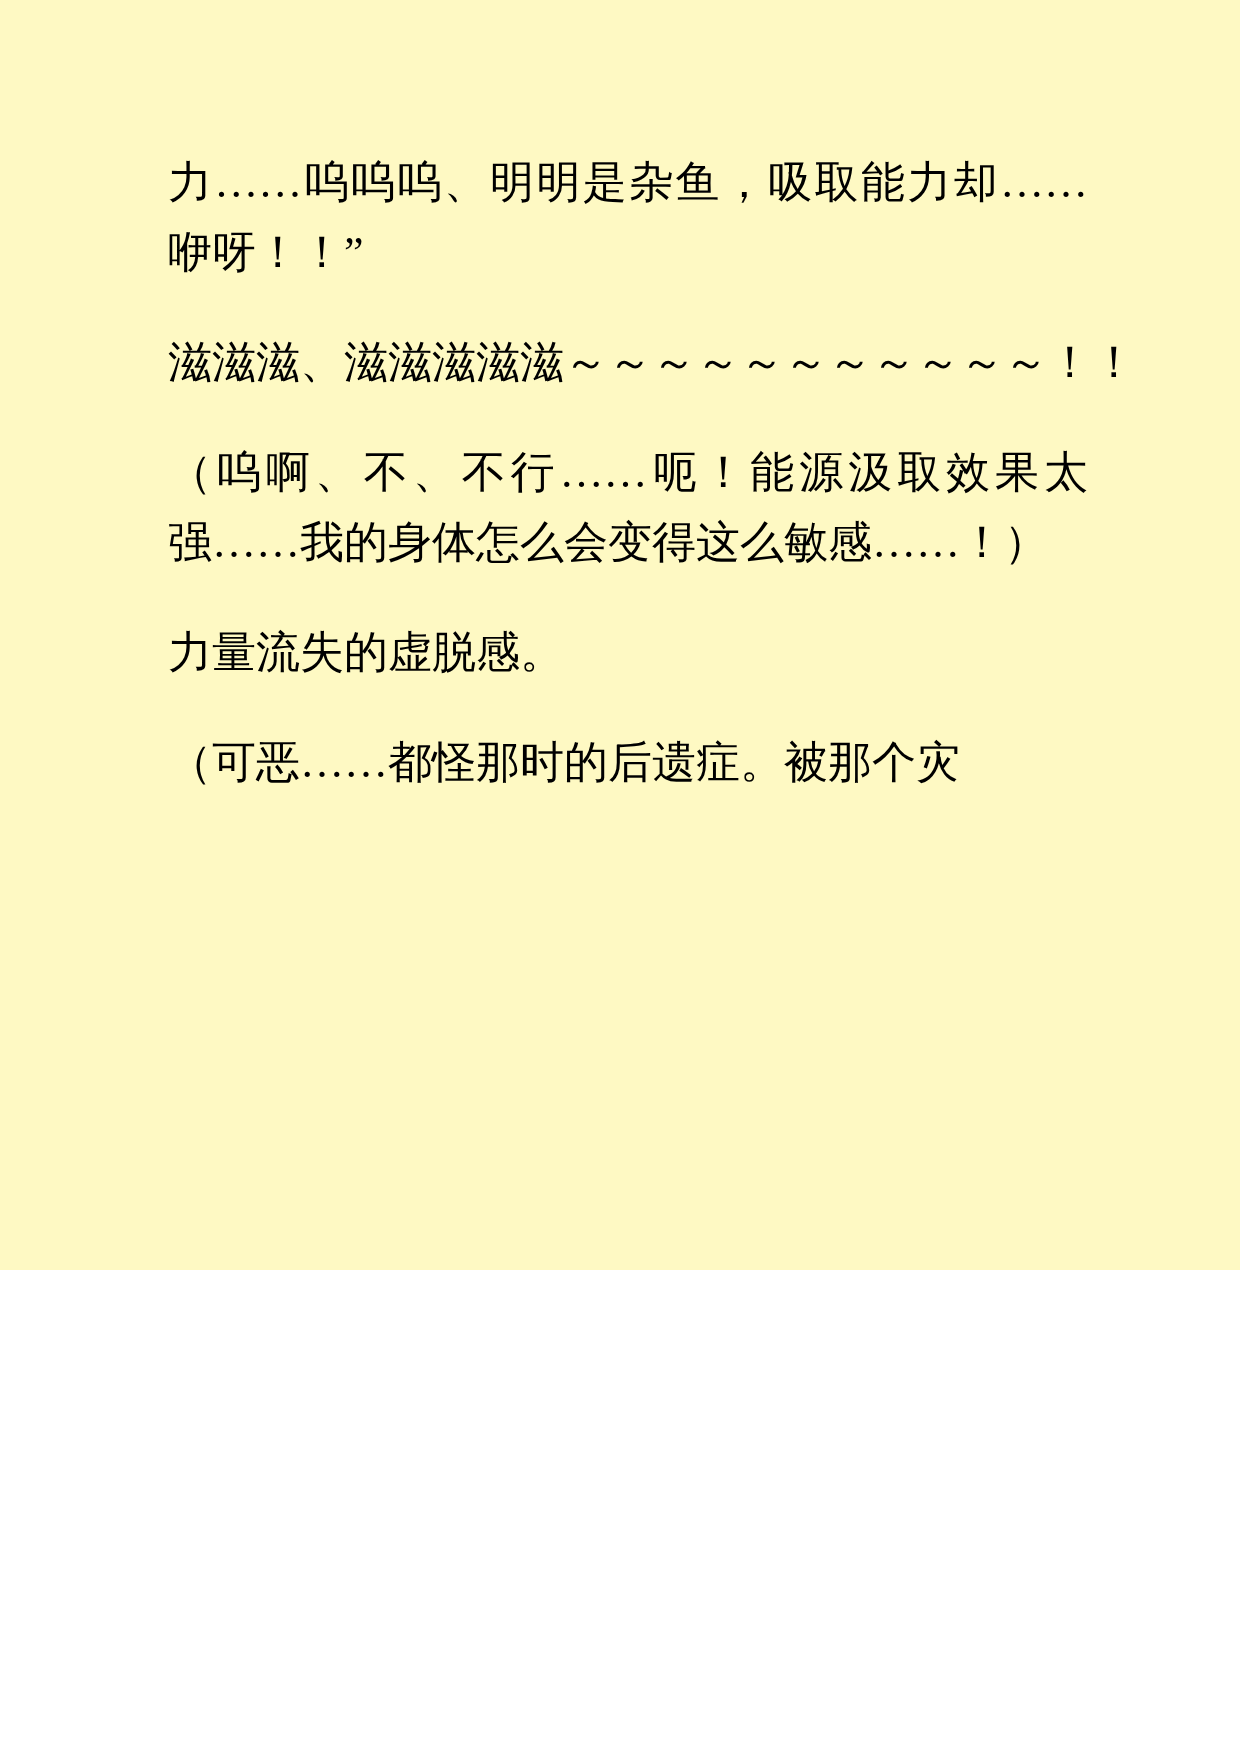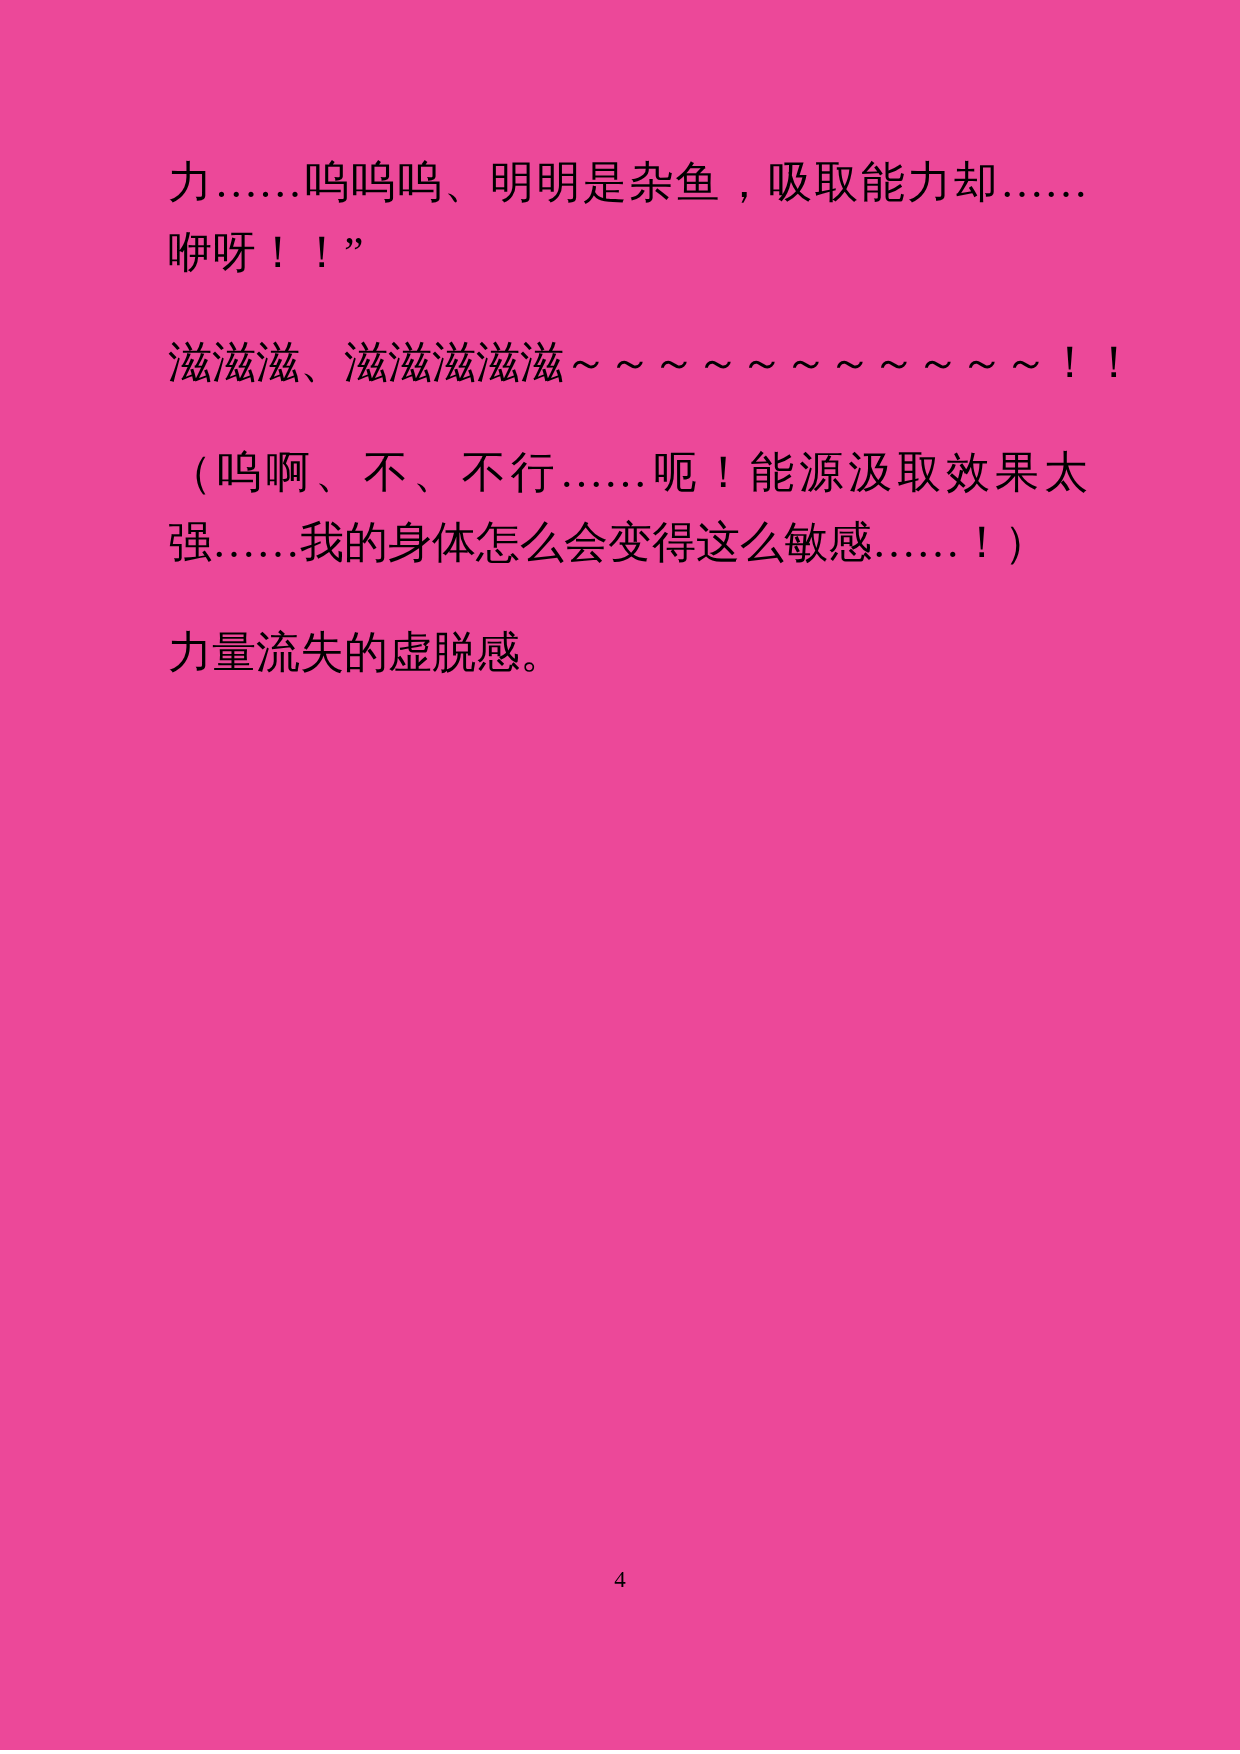--- a/index.html
+++ b/index.html
@@ -3,22 +3,22 @@
 <meta charset="utf-8">
 <style>
   html, body {
     margin: 0;
     padding: 0;
     background: #ffffff;
   }
   .page {
     position: relative;
     width: 1240px;
-    height: 1750px;
-    background: #ec4899;
+    height: 1270px;
+    background: #fef9c3;
     color: #000000;
     font-family: "Liberation Serif", "DejaVu Serif", serif;
     overflow: hidden;
   }
   .content {
     box-sizing: border-box;
     padding: 148px 152px 0 168px;
     font-size: 44px;
     line-height: 70px;
     text-align: justify;
@@ -45,15 +45,16 @@
 </style>
 </head>
 <body>
 
 <div class="page">
   <div class="content">
       <p class="para">力……呜呜呜、明明是杂鱼，吸取能力却……咿呀！！”</p>
       <p class="para">滋滋滋、滋滋滋滋滋～～～～～～～～～～～！！</p>
       <p class="para">（呜啊、不、不行……呃！能源汲取效果太强……我的身体怎么会变得这么敏感……！）</p>
       <p class="para">力量流失的虚脱感。</p>
+      <p class="para">（可恶……都怪那时的后遗症。被那个灾</p>
     </div>
   <div class="pagenum">4</div>
 </div>
 
 </body></html>

